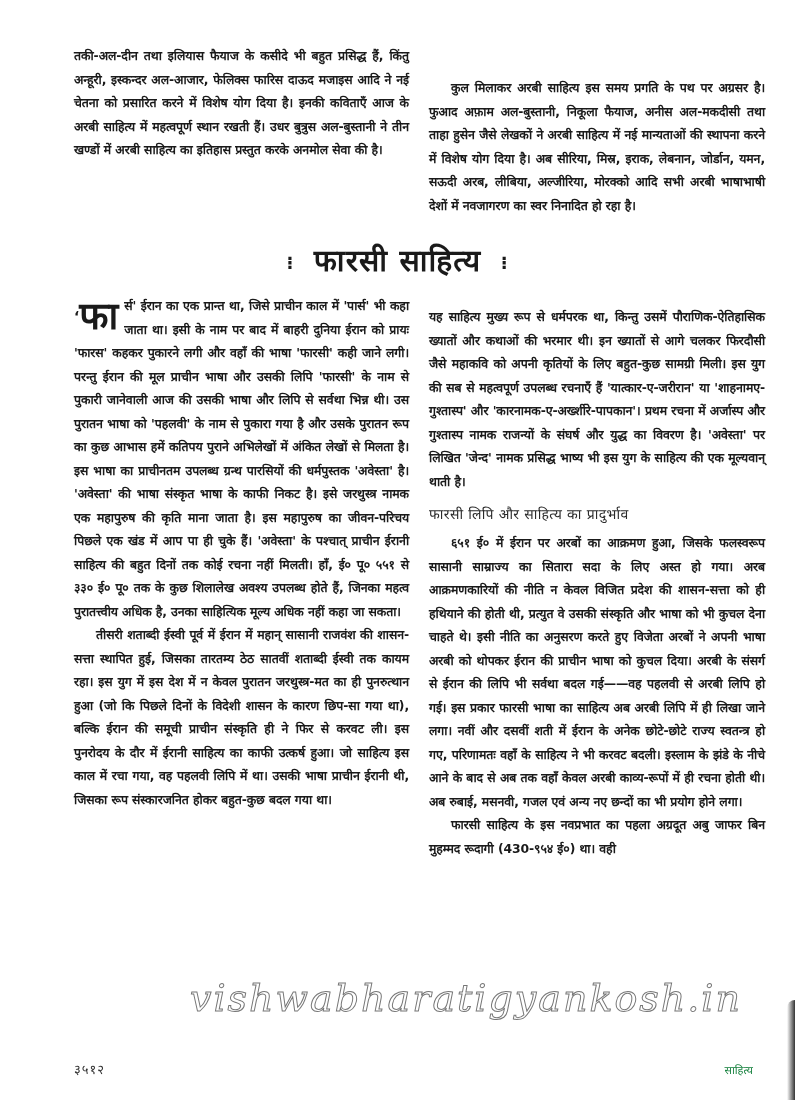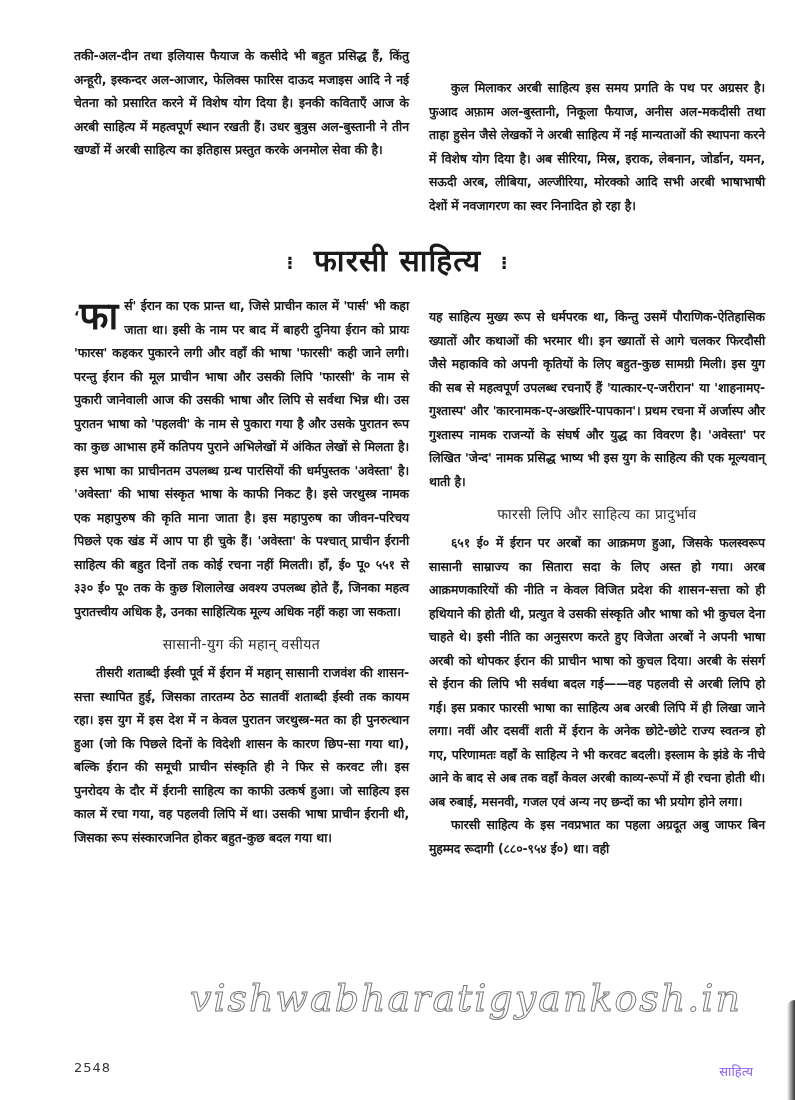--- a/index.html
+++ b/index.html
@@ -22,29 +22,29 @@
     }
     .title .orn { font-size: 18px; vertical-align: middle; padding: 0 8px; }
     .col-ml { left: 74px; top: 294px; }
     .col-mr { left: 429px; top: 294px; width: 336px; margin-top: 11px; }
     .dropcap {
       float: left; font-size: 38px; line-height: 40px; font-weight: bold;
       margin: 2px 4px 0 0; padding-right: 2px;
     }
     .dropcap .dc-mark { font-size: 14px; vertical-align: top; }
     .subhead {
-      font-weight: normal; text-align: center; font-size: 14px; line-height: 30px;
+      font-weight: normal; text-align: left; font-size: 14px; line-height: 30px;
       margin: 6px 0 2px 0 !important; letter-spacing: 0.4px; color: #2a2a2a;
     }
     .footer-left {
       position: absolute; left: 74px; top: 1060px; font-size: 13px; color: #333;
       letter-spacing: 1px;
     }
     .footer-right {
-      position: absolute; right: 42px; top: 1062px; font-size: 13px; color: #8b5cf6;
+      position: absolute; right: 42px; top: 1062px; font-size: 11px; color: #15803d;
     }
     .watermark {
       position: absolute; left: 190px; top: 976px; font-family: "DejaVu Serif", serif;
       font-style: italic; font-size: 38px; color: #ffffff; letter-spacing: 2px;
       -webkit-text-stroke: 1px #555; opacity: 0.8;
     }
     .edge {
       position: absolute; right: 0; top: 1000px; width: 8px; height: 100px;
       background: linear-gradient(to right, #fff, #333); border-radius: 40px 0 0 0;
     }
@@ -65,28 +65,27 @@
   <div class="title">
     <span class="orn">⁝</span>
     <span>फारसी साहित्य</span>
     <span class="orn">⁝</span>
   </div>
 
   <div class="col col-ml">
     <p>
       <span class="dropcap"><span class="dc-mark">‘</span><span>फा</span></span><span>र्स' ईरान का एक प्रान्त था, जिसे प्राचीन काल में 'पार्स' भी कहा जाता था। इसी के नाम पर बाद में बाहरी दुनिया ईरान को प्रायः 'फारस' कहकर पुकारने लगी और वहाँ की भाषा 'फारसी' कही जाने लगी। परन्तु ईरान की मूल प्राचीन भाषा और उसकी लिपि 'फारसी' के नाम से पुकारी जानेवाली आज की उसकी भाषा और लिपि से सर्वथा भिन्न थी। उस पुरातन भाषा को 'पहलवी' के नाम से पुकारा गया है और उसके पुरातन रूप का कुछ आभास हमें कतिपय पुराने अभिलेखों में अंकित लेखों से मिलता है। इस भाषा का प्राचीनतम उपलब्ध ग्रन्थ पारसियों की धर्मपुस्तक 'अवेस्ता' है। 'अवेस्ता' की भाषा संस्कृत भाषा के काफी निकट है। इसे जरथुस्त्र नामक एक महापुरुष की कृति माना जाता है। इस महापुरुष का जीवन-परिचय पिछले एक खंड में आप पा ही चुके हैं। 'अवेस्ता' के पश्चात् प्राचीन ईरानी साहित्य की बहुत दिनों तक कोई रचना नहीं मिलती। हाँ, ई० पू० ५५१ से ३३० ई० पू० तक के कुछ शिलालेख अवश्य उपलब्ध होते हैं, जिनका महत्व पुरातत्त्वीय अधिक है, उनका साहित्यिक मूल्य अधिक नहीं कहा जा सकता।</span>
     </p>
-    <p class="subhead">सासानी-युग की महान् वसीयत</p>
     <p class="indent">तीसरी शताब्दी ईस्वी पूर्व में ईरान में महान् सासानी राजवंश की शासन-सत्ता स्थापित हुई, जिसका तारतम्य ठेठ सातवीं शताब्दी ईस्वी तक कायम रहा। इस युग में इस देश में न केवल पुरातन जरथुस्त्र-मत का ही पुनरुत्थान हुआ (जो कि पिछले दिनों के विदेशी शासन के कारण छिप-सा गया था), बल्कि ईरान की समूची प्राचीन संस्कृति ही ने फिर से करवट ली। इस पुनरोदय के दौर में ईरानी साहित्य का काफी उत्कर्ष हुआ। जो साहित्य इस काल में रचा गया, वह पहलवी लिपि में था। उसकी भाषा प्राचीन ईरानी थी, जिसका रूप संस्कारजनित होकर बहुत-कुछ बदल गया था।</p>
   </div>
 
   <div class="col col-mr">
     <p>यह साहित्य मुख्य रूप से धर्मपरक था, किन्तु उसमें पौराणिक-ऐतिहासिक ख्यातों और कथाओं की भरमार थी। इन ख्यातों से आगे चलकर फिरदौसी जैसे महाकवि को अपनी कृतियों के लिए बहुत-कुछ सामग्री मिली। इस युग की सब से महत्वपूर्ण उपलब्ध रचनाएँ हैं 'यात्कार-ए-जरीरान' या 'शाहनामए-गुश्तास्प' और 'कारनामक-ए-अर्ख्शीरे-पापकान'। प्रथम रचना में अर्जास्प और गुश्तास्प नामक राजन्यों के संघर्ष और युद्ध का विवरण है। 'अवेस्ता' पर लिखित 'जेन्द' नामक प्रसिद्ध भाष्य भी इस युग के साहित्य की एक मूल्यवान् थाती है।</p>
     <p class="subhead">फारसी लिपि और साहित्य का प्रादुर्भाव</p>
     <p class="indent">६५१ ई० में ईरान पर अरबों का आक्रमण हुआ, जिसके फलस्वरूप सासानी साम्राज्य का सितारा सदा के लिए अस्त हो गया। अरब आक्रमणकारियों की नीति न केवल विजित प्रदेश की शासन-सत्ता को ही हथियाने की होती थी, प्रत्युत वे उसकी संस्कृति और भाषा को भी कुचल देना चाहते थे। इसी नीति का अनुसरण करते हुए विजेता अरबों ने अपनी भाषा अरबी को थोपकर ईरान की प्राचीन भाषा को कुचल दिया। अरबी के संसर्ग से ईरान की लिपि भी सर्वथा बदल गई——वह पहलवी से अरबी लिपि हो गई। इस प्रकार फारसी भाषा का साहित्य अब अरबी लिपि में ही लिखा जाने लगा। नवीं और दसवीं शती में ईरान के अनेक छोटे-छोटे राज्य स्वतन्त्र हो गए, परिणामतः वहाँ के साहित्य ने भी करवट बदली। इस्लाम के झंडे के नीचे आने के बाद से अब तक वहाँ केवल अरबी काव्य-रूपों में ही रचना होती थी। अब रुबाई, मसनवी, गजल एवं अन्य नए छन्दों का भी प्रयोग होने लगा।</p>
-    <p class="indent">फारसी साहित्य के इस नवप्रभात का पहला अग्रदूत अबु जाफर बिन मुहम्मद रूदागी (८८०-९५४ ई०) था। वही</p>
+    <p class="indent">फारसी साहित्य के इस नवप्रभात का पहला अग्रदूत अबु जाफर बिन मुहम्मद रूदागी (430-९५४ ई०) था। वही</p>
   </div>
 
-  <div class="footer-left">2548</div>
+  <div class="footer-left">३५१२</div>
   <div class="footer-right">साहित्य</div>
   <div class="watermark">vishwabharatigyankosh.in</div>
   <div class="edge"></div>
 </div>
 
 </body></html>

